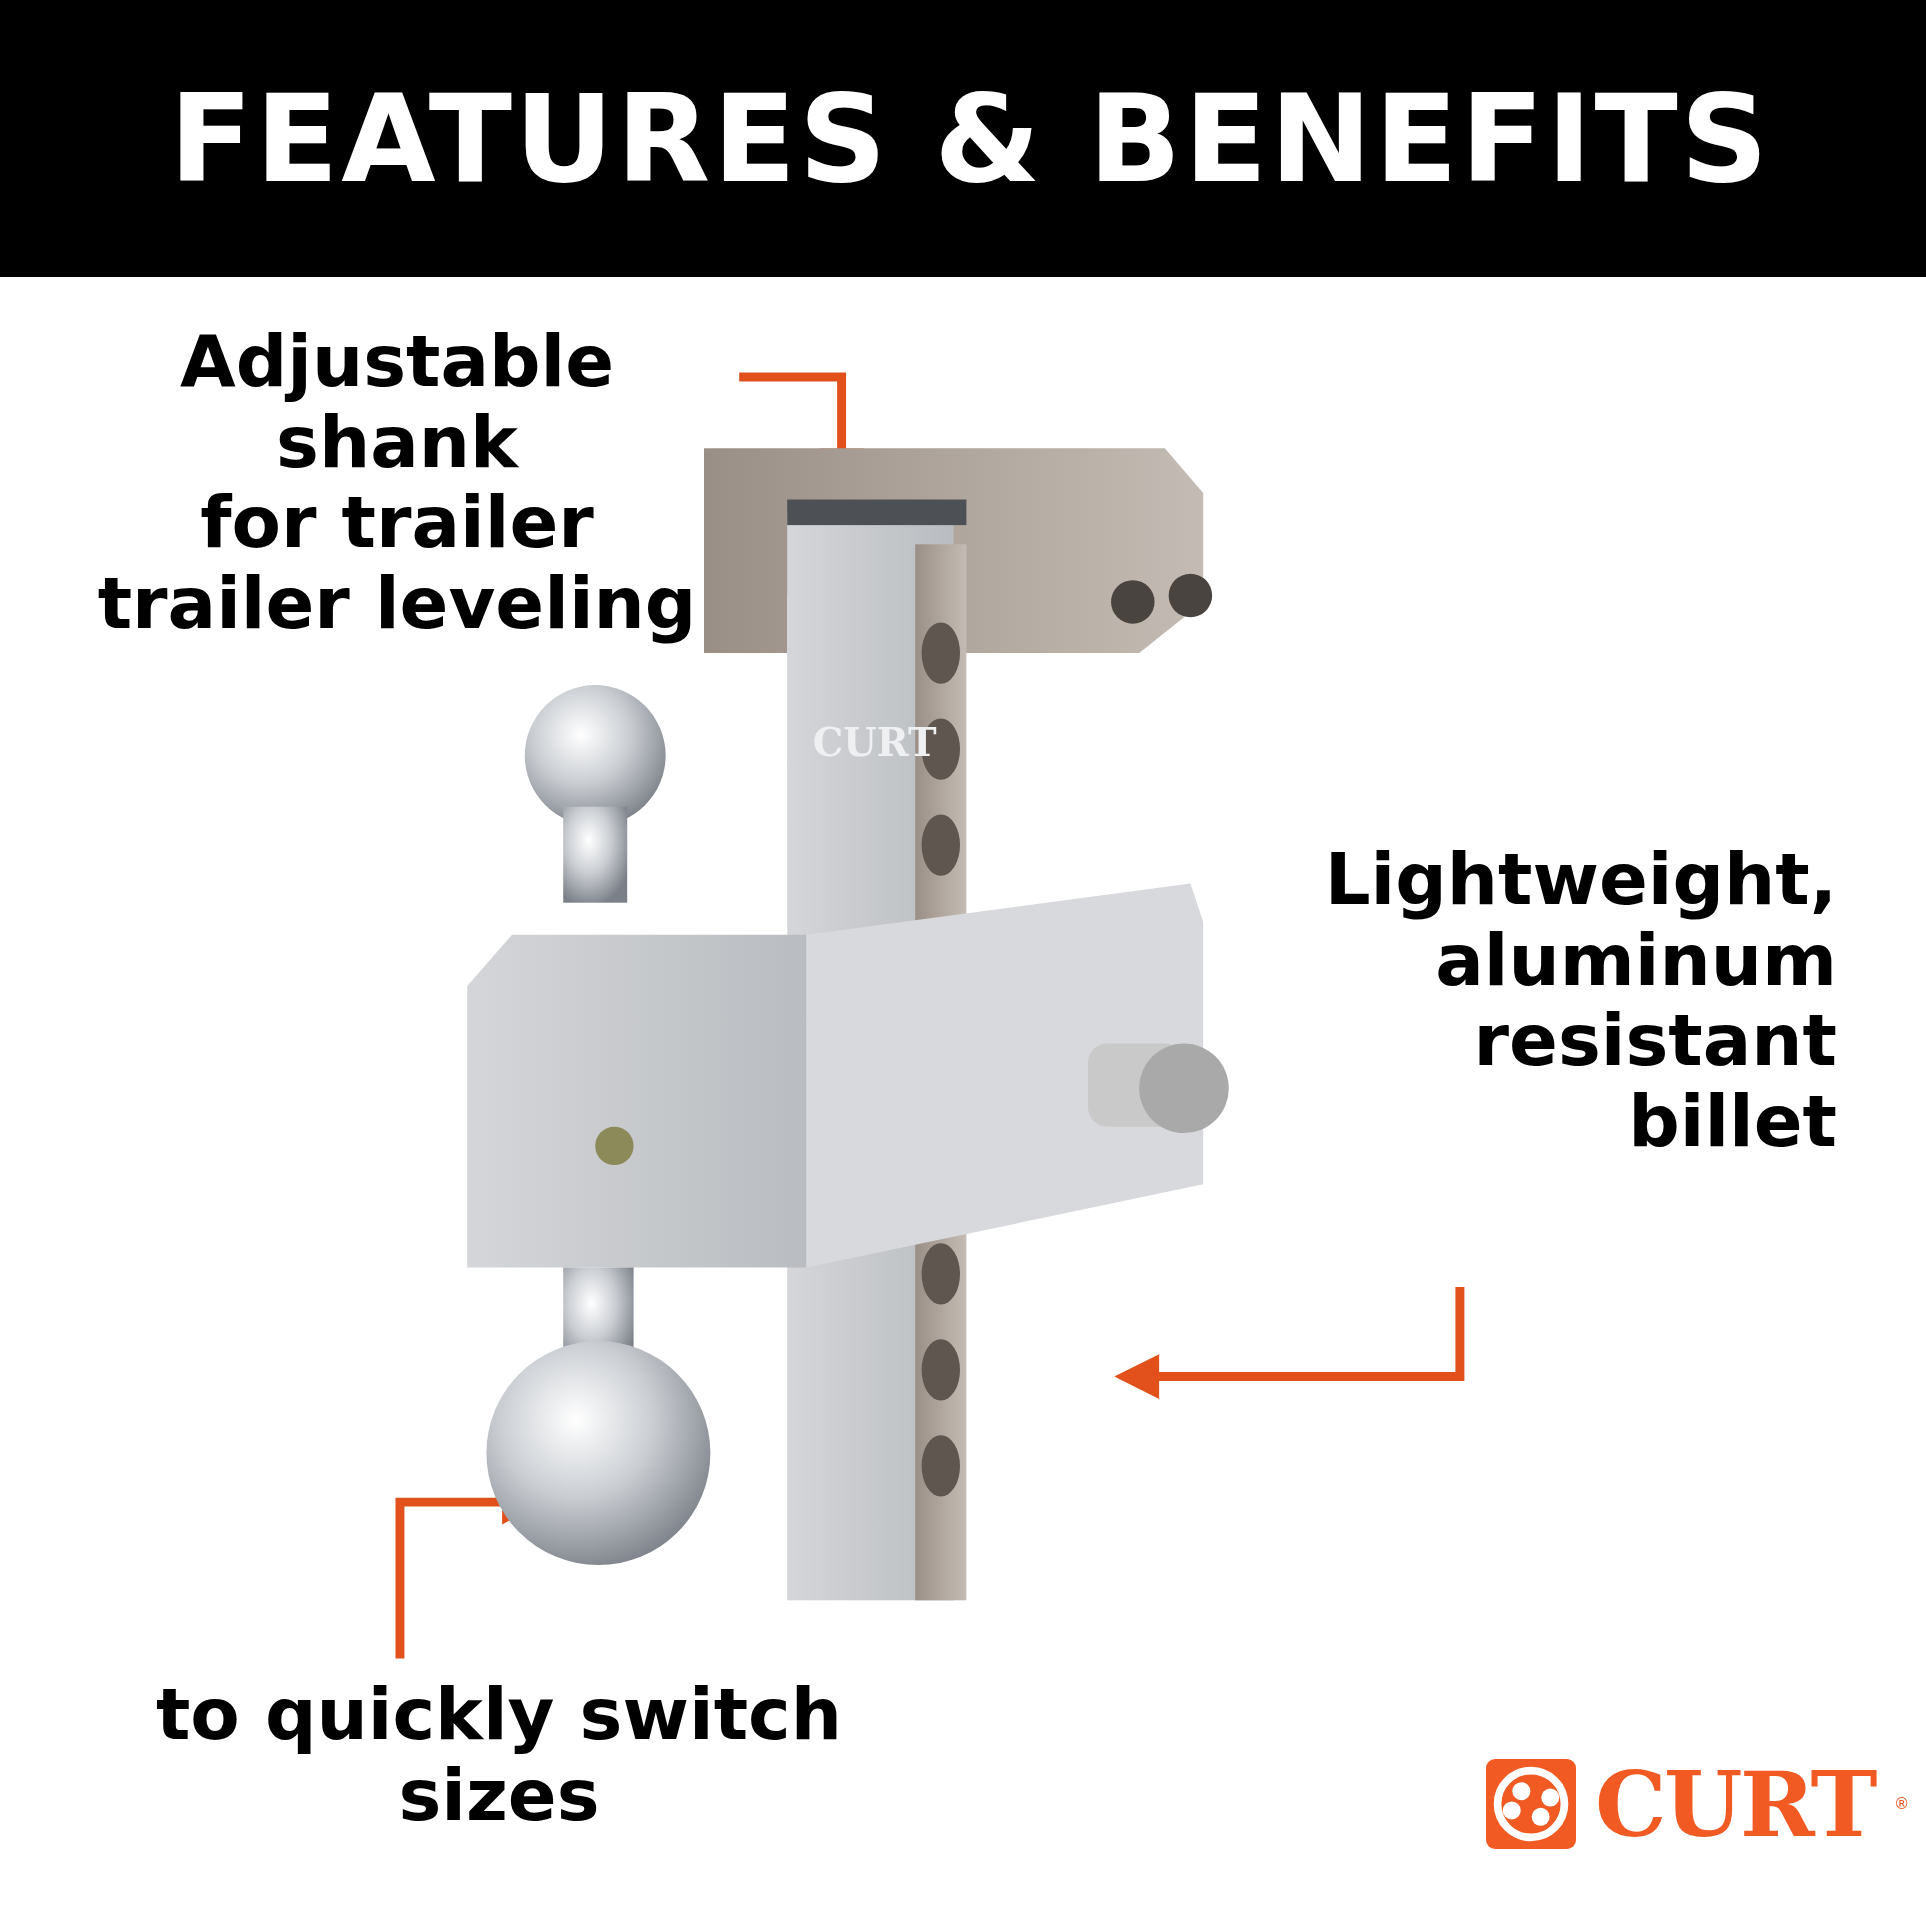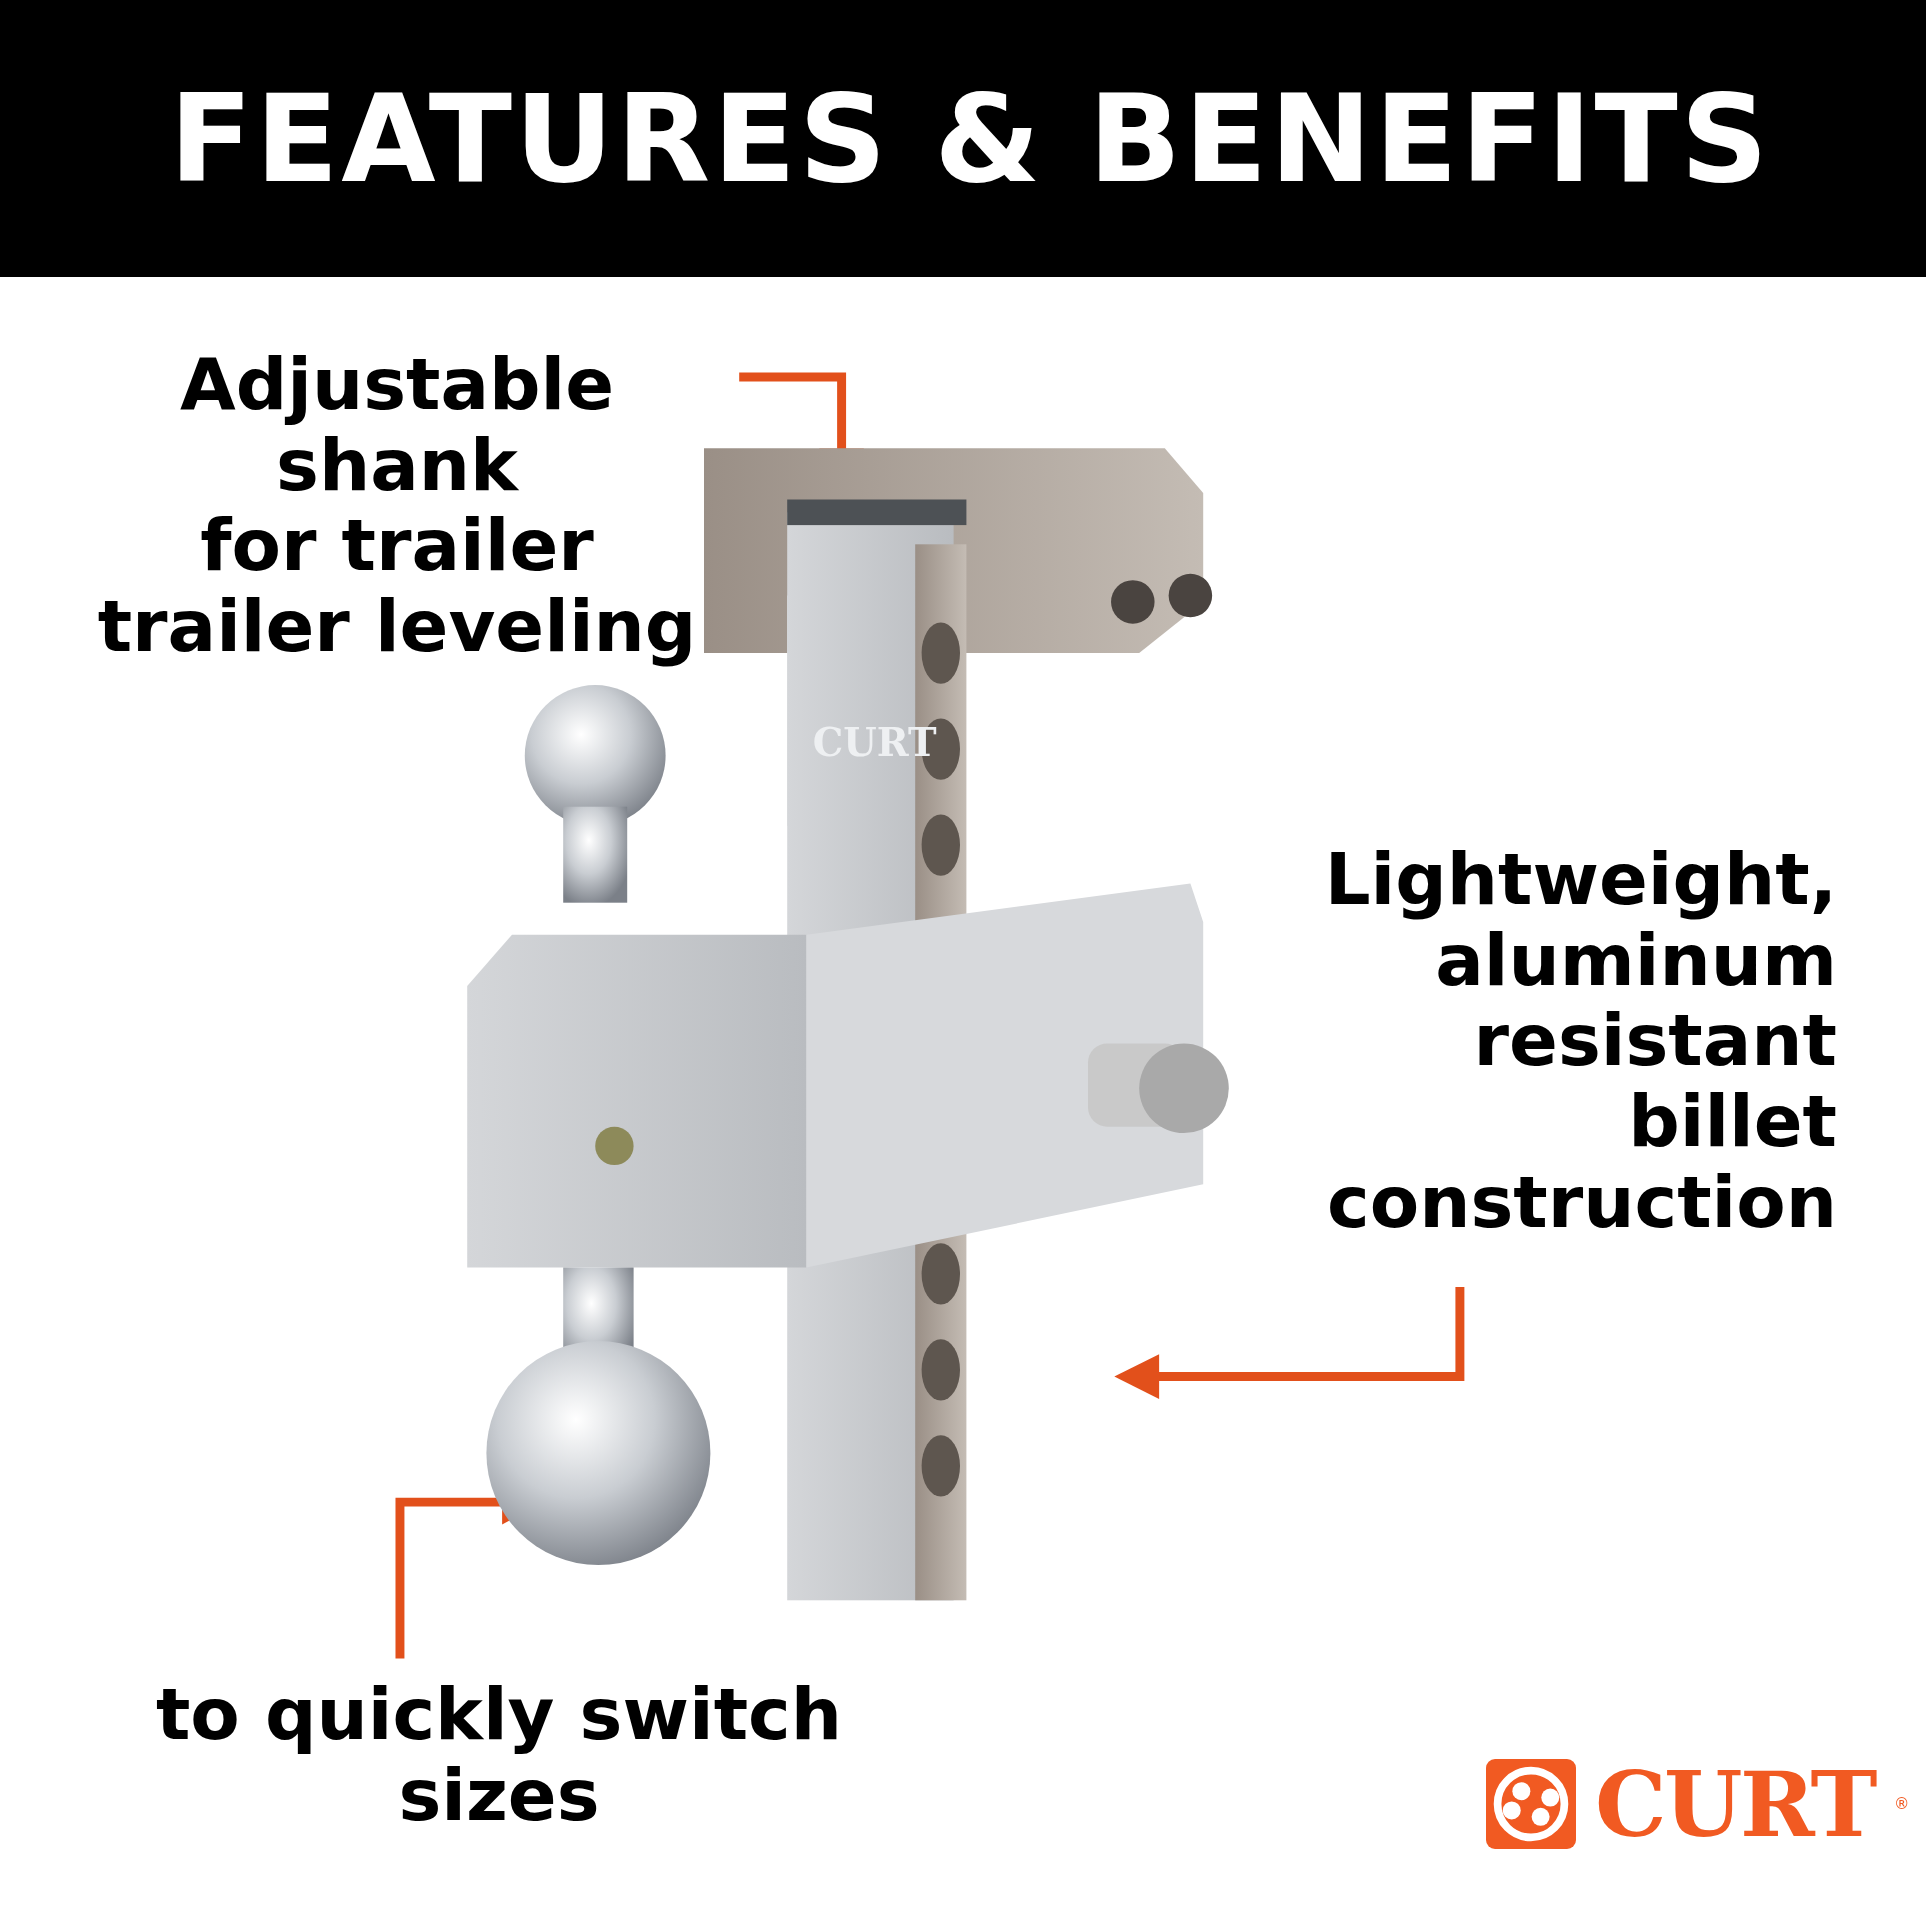--- a/index.html
+++ b/index.html
@@ -14,36 +14,35 @@
   .logo-text{color:#f15a22;font-family:"DejaVu Serif",serif;font-weight:bold;font-size:90px;letter-spacing:-2.6px;}
   .reg{font-size:15.4px;vertical-align:top;color:#f15a22;}
 </style>
 </head>
 <body>
 
 <div class="header">
   <h1>FEATURES &amp; BENEFITS</h1>
 </div>
 
-<div class="callout" style="left:83px;top:344px;width:628px;">
+<div class="callout" style="left:83px;top:321px;width:628px;">
   <div>Adjustable shank</div>
   <div>for trailer</div>
   <div>trailer leveling</div>
 </div>
 
 <svg class="arrow" style="left:736px;top:359px;" width="128" height="128" viewBox="0 0 200 200">
   <polyline points="5,28 165,28 165,150" fill="none" stroke="#e2501b" stroke-width="14"></polyline>
   <polygon points="130,140 200,140 165,195" fill="#e2501b"></polygon>
 </svg>
 
 <div class="callout" style="left:1274px;top:839px;width:563px;text-align:right;">
   <div>Lightweight,</div>
   <div>aluminum</div>
   <div>resistant billet</div>
-  <div>construction</div>
 </div>
 
 <svg class="arrow" style="left:1114px;top:1287px;" width="359" height="128" viewBox="0 0 560 200">
   <polyline points="540,0 540,140 60,140" fill="none" stroke="#e2501b" stroke-width="14"></polyline>
   <polygon points="0,140 70,105 70,175" fill="#e2501b"></polygon>
 </svg>
 
 <svg class="arrow" style="left:384px;top:1473px;" width="166" height="186" viewBox="0 0 260 290">
   <polyline points="25,290 25,45 200,45" fill="none" stroke="#e2501b" stroke-width="14"></polyline>
   <polygon points="250,45 185,10 185,80" fill="#e2501b"></polygon>

